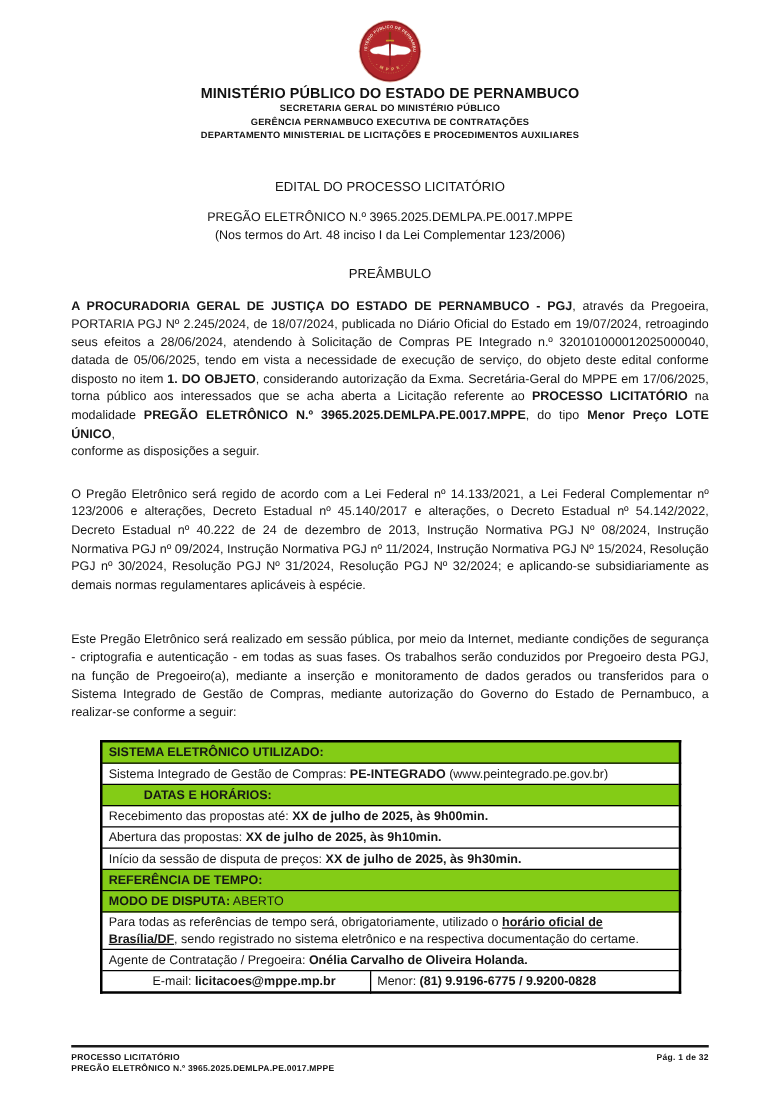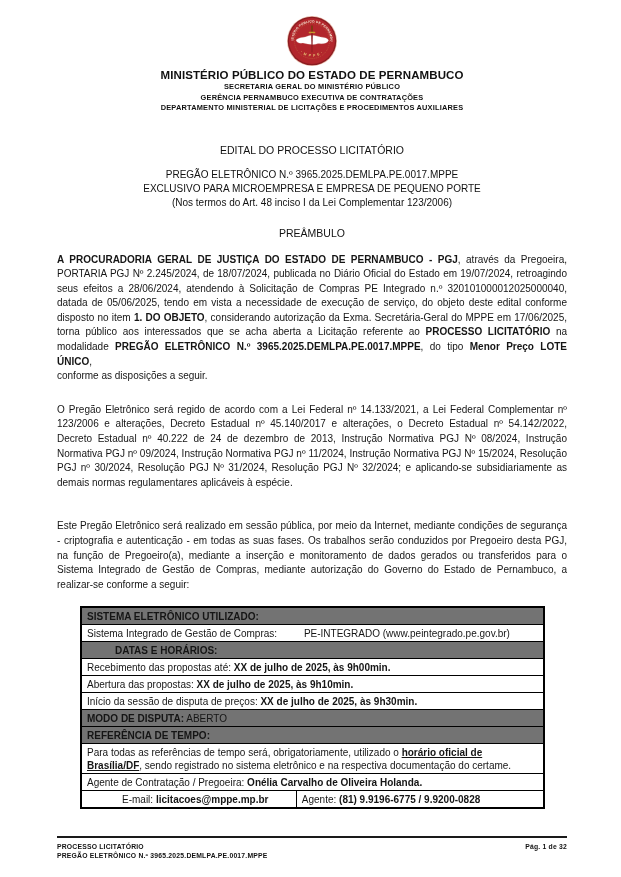--- a/index.html
+++ b/index.html
@@ -28,21 +28,21 @@
   .p3 { margin-top:29px; }
 
   table.summary {
     border-collapse:collapse; width:465px; margin:14px 0 0 23px;
     font-size:10px; border:2px solid #000;
   }
   table.summary td {
     border:1px solid #000; padding:1.5px 5px; line-height:13px;
     vertical-align:middle; color:#151515;
   }
-  table.summary td.hdr { background:#737373; }
+  table.summary td.hdr { background:#84cc16; }
   table.summary td.cell-email { width:46.5%;padding-left:40px; }
 
   .footer {
     position:absolute; left:57px; right:54px; top:836px;
     border-top:2px solid #1a1a1a; padding-top:4px;
     display:flex; justify-content:space-between; align-items:flex-start;
     font-size:6.8px; font-weight:bold; line-height:9px; letter-spacing:0.2px;
   }
 </style>
 </head>
@@ -71,64 +71,63 @@
     </svg>
   </div>
   <div class="org-name">MINISTÉRIO PÚBLICO DO ESTADO DE PERNAMBUCO</div>
   <div class="org-sub">SECRETARIA GERAL DO MINISTÉRIO PÚBLICO</div>
   <div class="org-sub">GERÊNCIA PERNAMBUCO EXECUTIVA DE CONTRATAÇÕES</div>
   <div class="org-sub">DEPARTAMENTO MINISTERIAL DE LICITAÇÕES E PROCEDIMENTOS AUXILIARES</div>
 
   <div class="title-block">
     <div class="t-edital">EDITAL DO PROCESSO LICITATÓRIO</div>
     <div class="t-line t-first">PREGÃO ELETRÔNICO N.º 3965.2025.DEMLPA.PE.0017.MPPE</div>
-    <div class="t-line">EXCLUSIVO PARA MICROEMPRESA E EMPRESA DE PEQUENO PORTE</div>
     <div class="t-line">(Nos termos do Art. 48 inciso I da Lei Complementar 123/2006)</div>
     <div class="t-preamb">PREÂMBULO</div>
   </div>
 
   <p class="par p1"><span style="font-weight: bold;">A PROCURADORIA GERAL DE JUSTIÇA DO ESTADO DE PERNAMBUCO - PGJ</span><span>, através da Pregoeira, PORTARIA PGJ Nº 2.245/2024, de 18/07/2024, publicada no Diário Oficial do Estado em 19/07/2024, retroagindo seus efeitos a 28/06/2024, atendendo à Solicitação de Compras PE Integrado n.º 320101000012025000040, datada de 05/06/2025, tendo em vista a necessidade de execução de serviço, do objeto deste edital conforme disposto no item </span><span style="font-weight: bold;">1. DO OBJETO</span><span>, considerando autorização da Exma. Secretária-Geral do MPPE em 17/06/2025, torna público aos interessados que se acha aberta a Licitação referente ao </span><span style="font-weight: bold;">PROCESSO LICITATÓRIO</span><span> na modalidade </span><span style="font-weight: bold;">PREGÃO ELETRÔNICO N.º 3965.2025.DEMLPA.PE.0017.MPPE</span><span>, do tipo </span><span style="font-weight: bold;">Menor Preço LOTE ÚNICO</span><span>,</span><br><span>conforme as disposições a seguir.</span></p>
   <p class="par p2"><span>O Pregão Eletrônico será regido de acordo com a Lei Federal nº 14.133/2021, a Lei Federal Complementar nº 123/2006 e alterações, Decreto Estadual nº 45.140/2017 e alterações, o Decreto Estadual nº 54.142/2022, Decreto Estadual nº 40.222 de 24 de dezembro de 2013, Instrução Normativa PGJ Nº 08/2024, Instrução Normativa PGJ nº 09/2024, Instrução Normativa PGJ nº 11/2024, Instrução Normativa PGJ Nº 15/2024, Resolução PGJ nº 30/2024, Resolução PGJ Nº 31/2024, Resolução PGJ Nº 32/2024; e aplicando-se subsidiariamente as demais normas regulamentares aplicáveis à espécie.</span></p>
   <p class="par p3"><span>Este Pregão Eletrônico será realizado em sessão pública, por meio da Internet, mediante condições de segurança - criptografia e autenticação - em todas as suas fases. Os trabalhos serão conduzidos por Pregoeiro desta PGJ, na função de Pregoeiro(a), mediante a inserção e monitoramento de dados gerados ou transferidos para o Sistema Integrado de Gestão de Compras, mediante autorização do Governo do Estado de Pernambuco, a realizar-se conforme a seguir:</span></p>
 
   <table class="summary">
     <tbody>
         <tr>
           <td colspan="2" class="hdr"><span style="font-weight: bold;">SISTEMA ELETRÔNICO UTILIZADO:</span></td>
         </tr>
     <tr>
-          <td colspan="2"><span>Sistema Integrado de Gestão de Compras: </span><span style="font-weight: normal; margin-left: 24px;">PE-INTEGRADO</span><span> (www.peintegrado.pe.gov.br)</span></td>
+          <td colspan="2"><span>Sistema Integrado de Gestão de Compras: </span><span style="font-weight: bold;">PE-INTEGRADO</span><span> (www.peintegrado.pe.gov.br)</span></td>
         </tr>
     <tr>
           <td colspan="2" class="hdr"><span style="font-weight: bold; padding-left: 28px;">DATAS E HORÁRIOS:</span></td>
         </tr>
     <tr>
           <td colspan="2"><span>Recebimento das propostas até: </span><span style="font-weight: bold;">XX de julho de 2025, às 9h00min.</span></td>
         </tr>
     <tr>
           <td colspan="2"><span>Abertura das propostas: </span><span style="font-weight: bold;">XX de julho de 2025, às 9h10min.</span></td>
         </tr>
     <tr>
           <td colspan="2"><span>Início da sessão de disputa de preços: </span><span style="font-weight: bold;">XX de julho de 2025, às 9h30min.</span></td>
         </tr>
     <tr>
-          <td colspan="2" class="hdr"><span style="font-weight: bold;">MODO DE DISPUTA:</span><span> ABERTO</span></td>
+          <td colspan="2" class="hdr"><span style="font-weight: bold;">REFERÊNCIA DE TEMPO:</span></td>
         </tr>
     <tr>
-          <td colspan="2" class="hdr"><span style="font-weight: bold;">REFERÊNCIA DE TEMPO:</span></td>
+          <td colspan="2" class="hdr"><span style="font-weight: bold;">MODO DE DISPUTA:</span><span> ABERTO</span></td>
         </tr>
     <tr>
           <td colspan="2"><span>Para todas as referências de tempo será, obrigatoriamente, utilizado o </span><span style="font-weight: bold; text-decoration: underline;">horário oficial de Brasília/DF</span><span>, sendo registrado no sistema eletrônico e na respectiva documentação do certame.</span></td>
         </tr>
     <tr>
           <td colspan="2"><span>Agente de Contratação / Pregoeira: </span><span style="font-weight: bold;">Onélia Carvalho de Oliveira Holanda.</span></td>
         </tr>
     <tr>
       <td class="cell-email"><span>E-mail: </span><span style="font-weight: bold;">licitacoes@mppe.mp.br</span></td>
-      <td><span>Agente: </span><span style="font-weight: bold;">(81) 9.9196-6775 / 9.9200-0828</span></td>
+      <td><span>Menor: </span><span style="font-weight: bold;">(81) 9.9196-6775 / 9.9200-0828</span></td>
     </tr>
   </tbody>
     </table>
 
   <div class="footer">
     <div>
       <div>PROCESSO LICITATÓRIO</div>
       <div>PREGÃO ELETRÔNICO N.º 3965.2025.DEMLPA.PE.0017.MPPE</div>
     </div>
     <div>Pág. 1 de 32</div>

